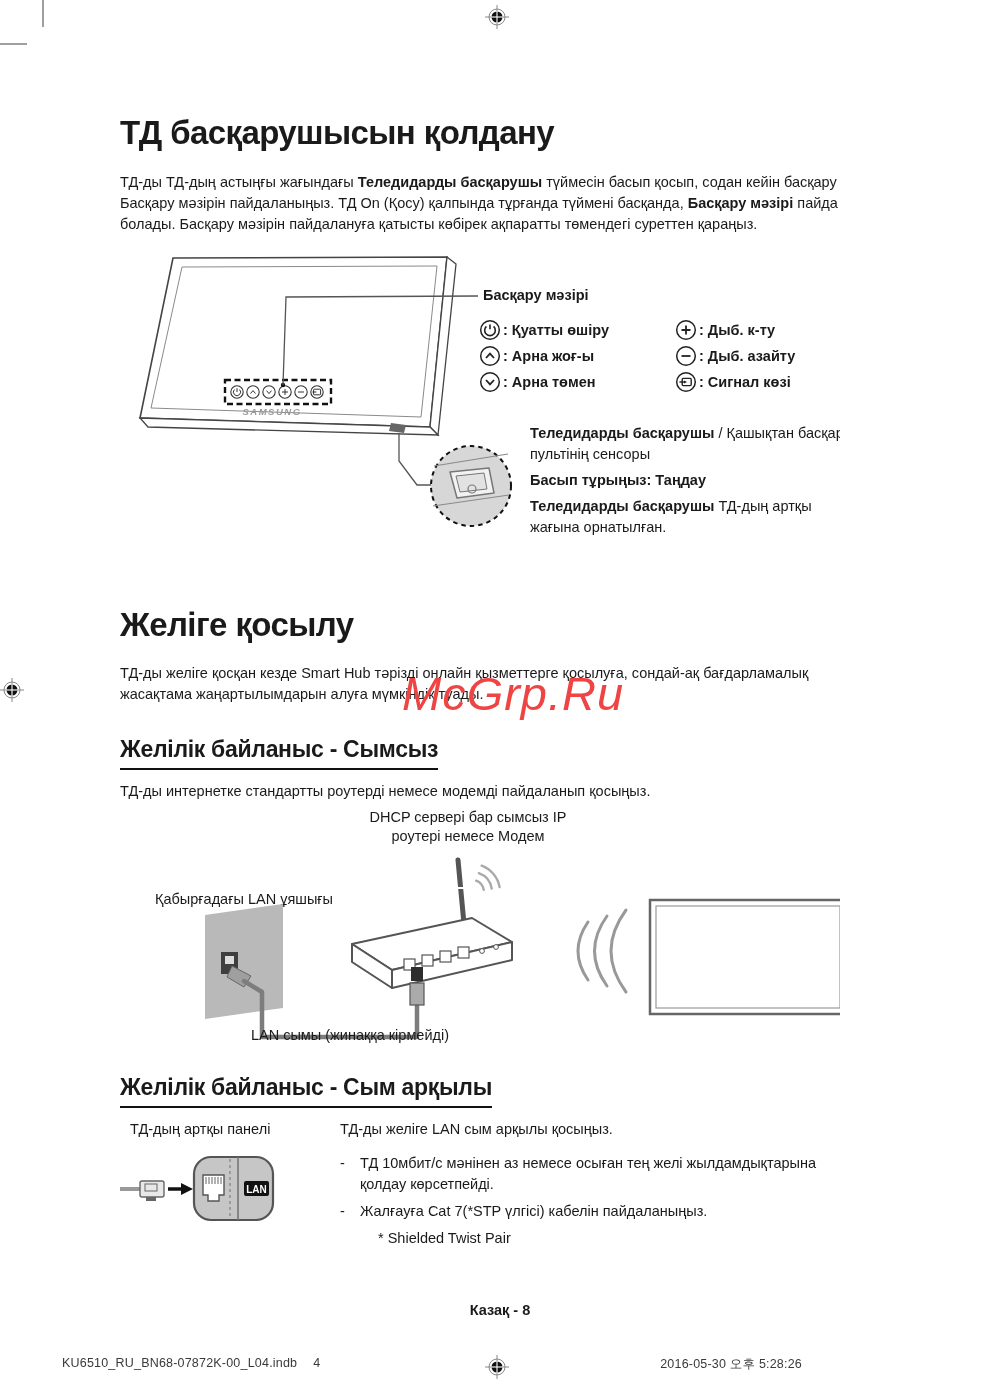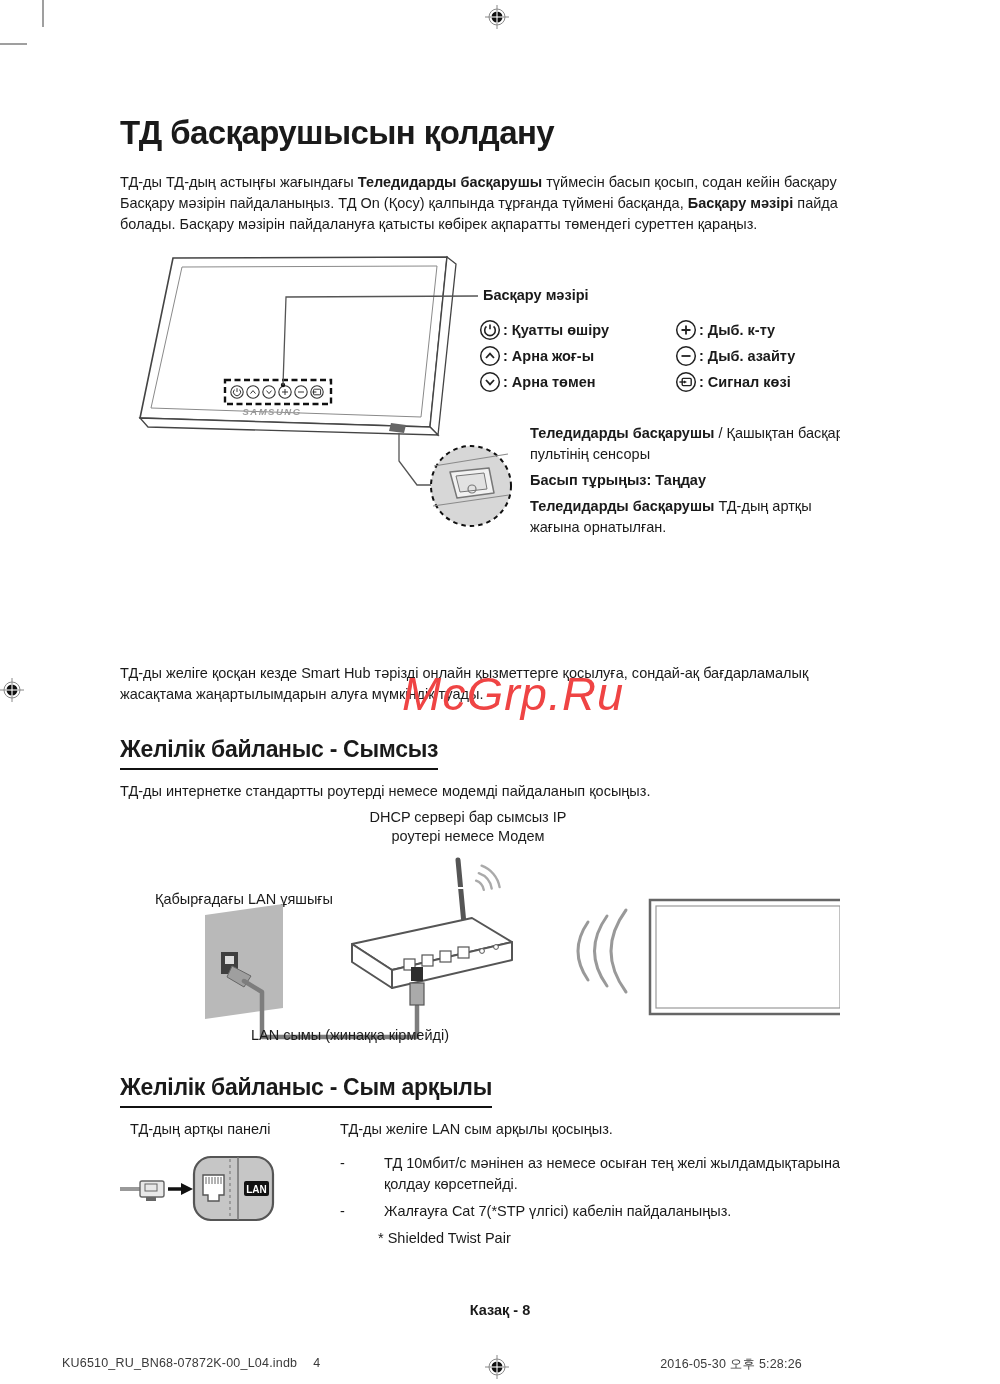--- a/index.html
+++ b/index.html
@@ -25,21 +25,21 @@
   
   .ctrl-block { width:330px; font-size:14.5px; line-height:21px; }
   .ctrl-block .row { margin-bottom:5px; }
   
   .watermark { font-size:47px; font-style:italic; color:#ef4444; letter-spacing:1px;
                white-space:nowrap; }
   
   .bullets { margin-top:13px; }
   .bullet { display:flex; font-size:14.5px; line-height:21px; margin-bottom:6px; }
   .bullet .mark { width:20px; flex:0 0 auto; text-align:left; }
-  .bullet .txt { width:505px;margin-left:24px; }
+  .bullet .txt { width:505px; }
   .footnote { margin-left:38px; font-size:14.5px; line-height:21px; margin-top:4px; }
   .print-line { font-size:12.5px; color:#3a3a3a; letter-spacing:0.2px; white-space:nowrap; }
 </style>
 </head>
 <body>
 
 <div class="page">
 
   <div class="crop" style="left:42px;top:0;width:1.5px;height:27px"></div>
   <div class="crop" style="left:0;top:43px;width:27px;height:1.5px"></div>
@@ -180,20 +180,21 @@
       <span class="b">Сигнал көзі</span>
     </div>
   </div>
 
   <div class="abs ctrl-block" style="left:530px;top:423px">
     <div class="row"><span class="b">Теледидарды басқарушы</span><span> / Қашықтан басқару пультінің сенсоры</span></div>
     <div class="row b">Басып тұрыңыз: Таңдау</div>
     <div class="row"><span class="b">Теледидарды басқарушы</span><span> ТД-дың артқы жағына орнатылған.</span></div>
   </div>
 
+  <div class="abs h1" style="left:120px;top:606px">Желіге қосылу</div>
   <div class="abs body-t" style="left:120px;top:663px;width:752px">ТД-ды желіге қосқан кезде Smart Hub тәрізді онлайн қызметтерге қосылуға, сондай-ақ бағдарламалық жасақтама жаңартылымдарын алуға мүмкіндік туады.</div>
 
   <div class="abs watermark" style="left:402px;top:666px">McGrp.Ru</div>
 
   <div class="abs h2" style="left:120px;top:736px">Желілік байланыс - Сымсыз</div>
   <div class="abs body-t" style="left:120px;top:781px;width:760px">ТД-ды интернетке стандартты роутерді немесе модемді пайдаланып қосыңыз.</div>
 
   <div class="abs body-t center" style="left:328px;top:808px;width:280px;line-height:19px">
     <div>DHCP сервері бар сымсыз IP</div>
     <div>роутері немесе Модем</div>

